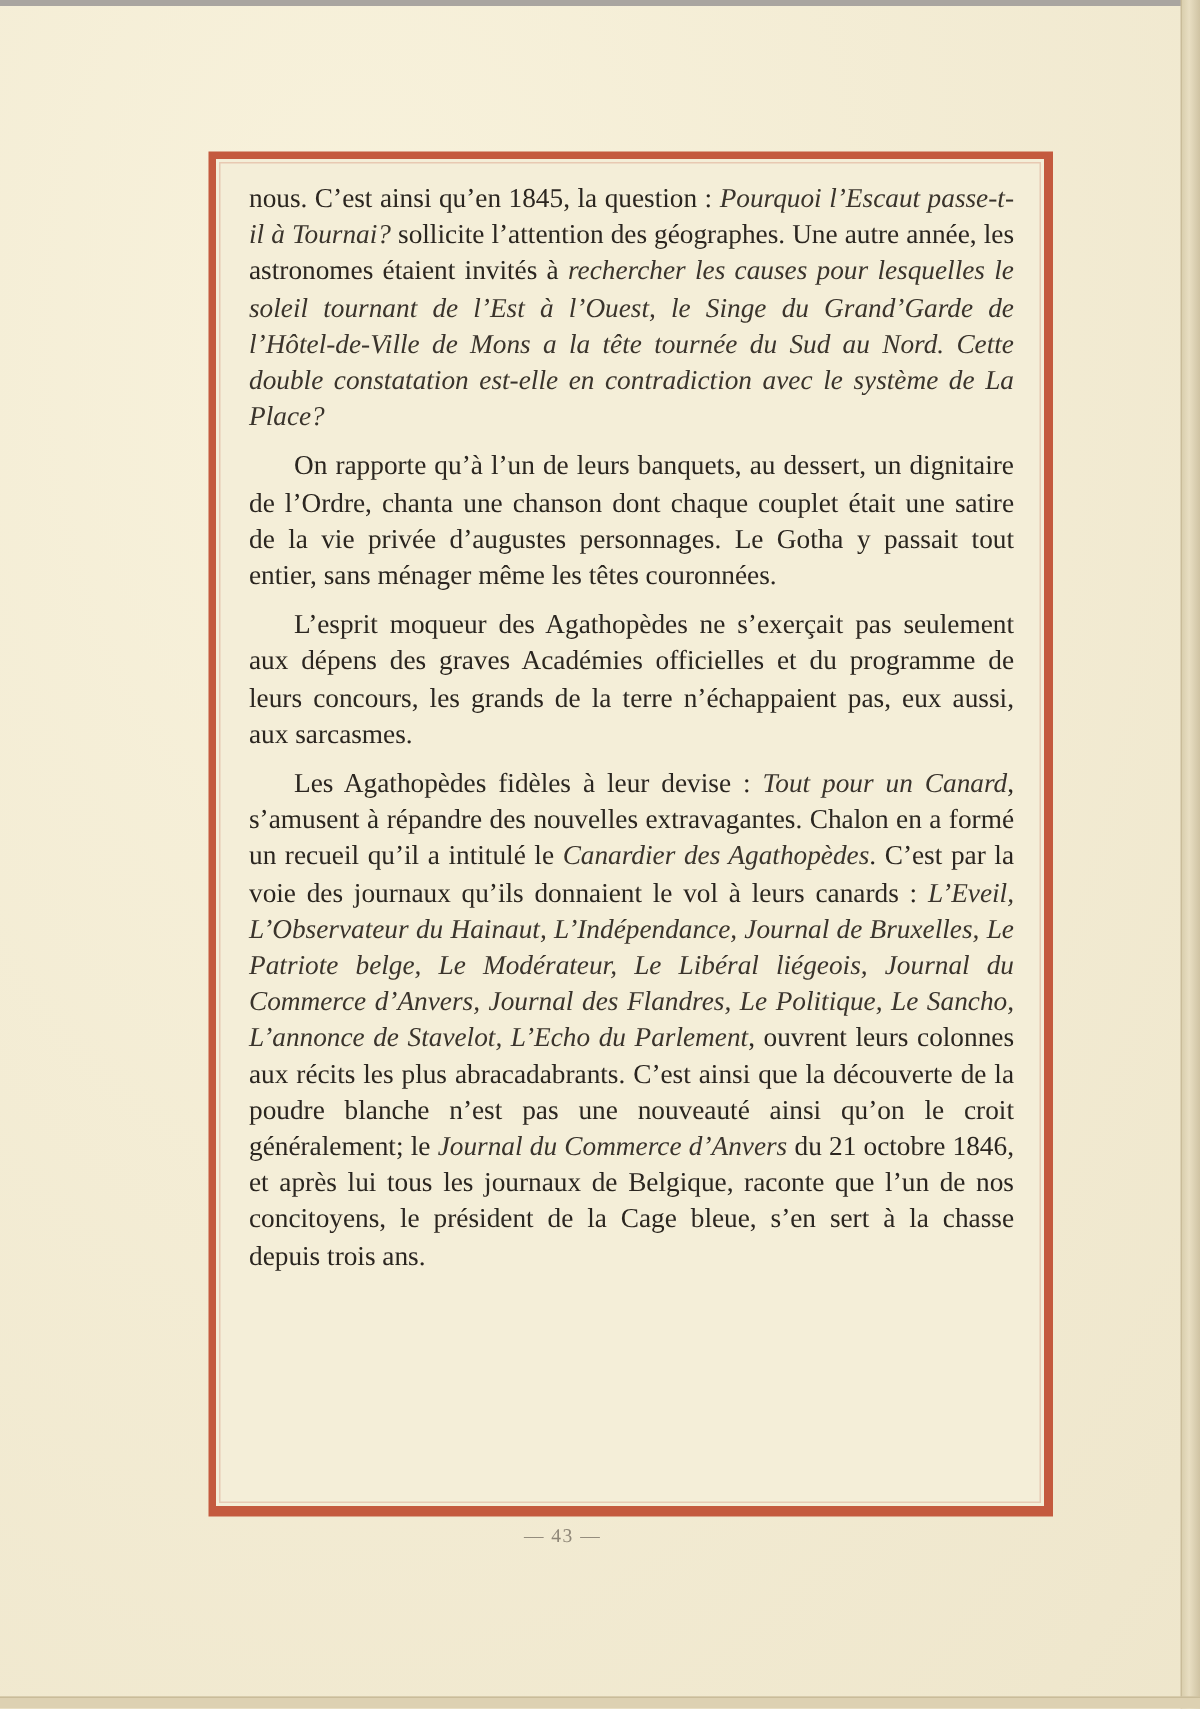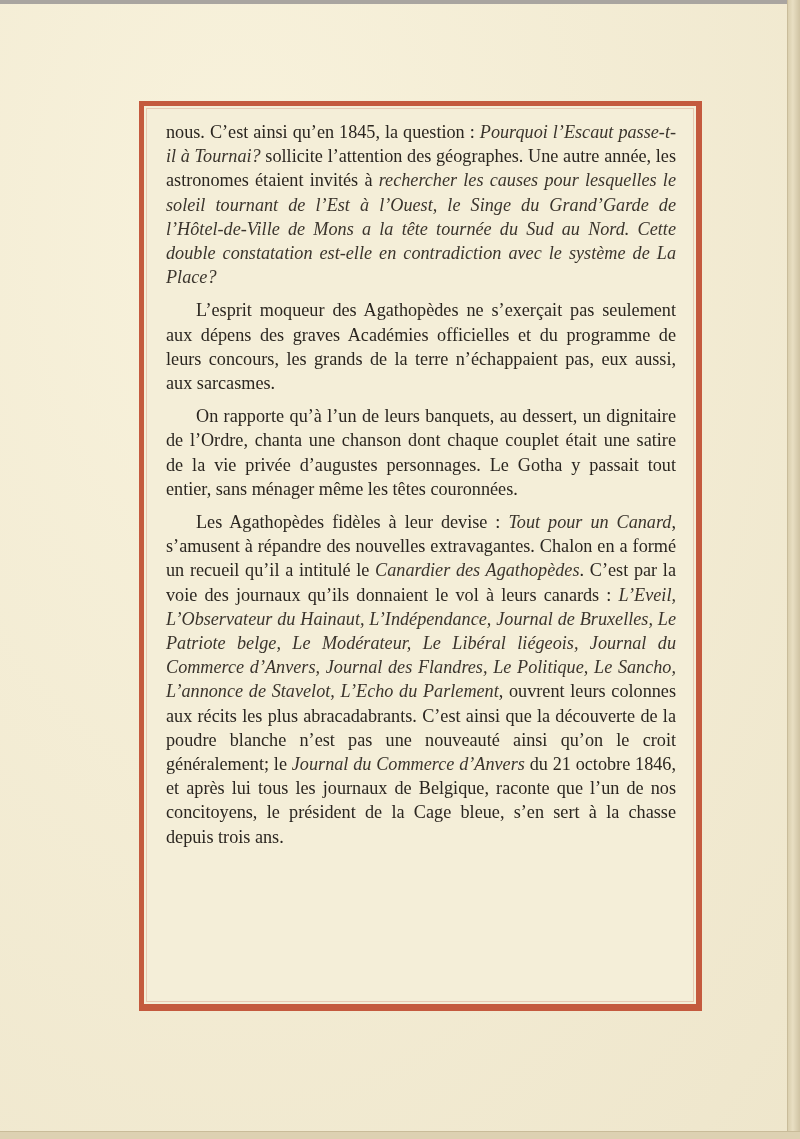--- a/index.html
+++ b/index.html
@@ -55,20 +55,21 @@
 </style>
 </head>
 <body>
 
 <div class="top-strip"></div>
 <div class="page">
   <div class="frame">
     <div class="frame-inner"></div>
     <div class="text">
       <p class="first"><span>nous. C’est ainsi qu’en 1845, la question : </span><i>Pourquoi l’Escaut passe-t-il à Tournai?</i><span> sollicite l’attention des géographes. Une autre année, les astronomes étaient invités à </span><i>rechercher les causes pour lesquelles le soleil tournant de l’Est à l’Ouest, le Singe du Grand’Garde de l’Hôtel-de-Ville de Mons a la tête tournée du Sud au Nord. Cette double constatation est-elle en contradiction avec le système de La Place?</i></p>
+      <p><span>On rapporte qu’à l’un de leurs banquets, au dessert, un dignitaire de l’Ordre, chanta une chanson dont chaque couplet était une satire de la vie privée d’augustes personnages. Le Gotha y passait tout entier, sans ménager même les têtes couronnées.</span></p>
       <p><span>L’esprit moqueur des Agathopèdes ne s’exerçait pas seulement aux dépens des graves Académies officielles et du programme de leurs concours, les grands de la terre n’échappaient pas, eux aussi, aux sarcasmes.</span></p>
-      <p><span>On rapporte qu’à l’un de leurs banquets, au dessert, un dignitaire de l’Ordre, chanta une chanson dont chaque couplet était une satire de la vie privée d’augustes personnages. Le Gotha y passait tout entier, sans ménager même les têtes couronnées.</span></p>
       <p><span>Les Agathopèdes fidèles à leur devise : </span><i>Tout pour un Canard</i><span>, s’amusent à répandre des nouvelles extravagantes. Chalon en a formé un recueil qu’il a intitulé le </span><i>Canardier des Agathopèdes</i><span>. C’est par la voie des journaux qu’ils donnaient le vol à leurs canards : </span><i>L’Eveil, L’Observateur du Hainaut, L’Indépendance, Journal de Bruxelles, Le Patriote belge, Le Modérateur, Le Libéral liégeois, Journal du Commerce d’Anvers, Journal des Flandres, Le Politique, Le Sancho, L’annonce de Stavelot, L’Echo du Parlement</i><span>, ouvrent leurs colonnes aux récits les plus abracadabrants. C’est ainsi que la découverte de la poudre blanche n’est pas une nouveauté ainsi qu’on le croit généralement; le </span><i>Journal du Commerce d’Anvers</i><span> du 21 octobre 1846, et après lui tous les journaux de Belgique, raconte que l’un de nos concitoyens, le président de la Cage bleue, s’en sert à la chasse depuis trois ans.</span></p>
     </div>
   </div>
+  <div class="pagenum">— 43 —</div>
 </div>
 <div class="right-edge"></div>
 <div class="bottom-edge"></div>
 
 </body></html>

